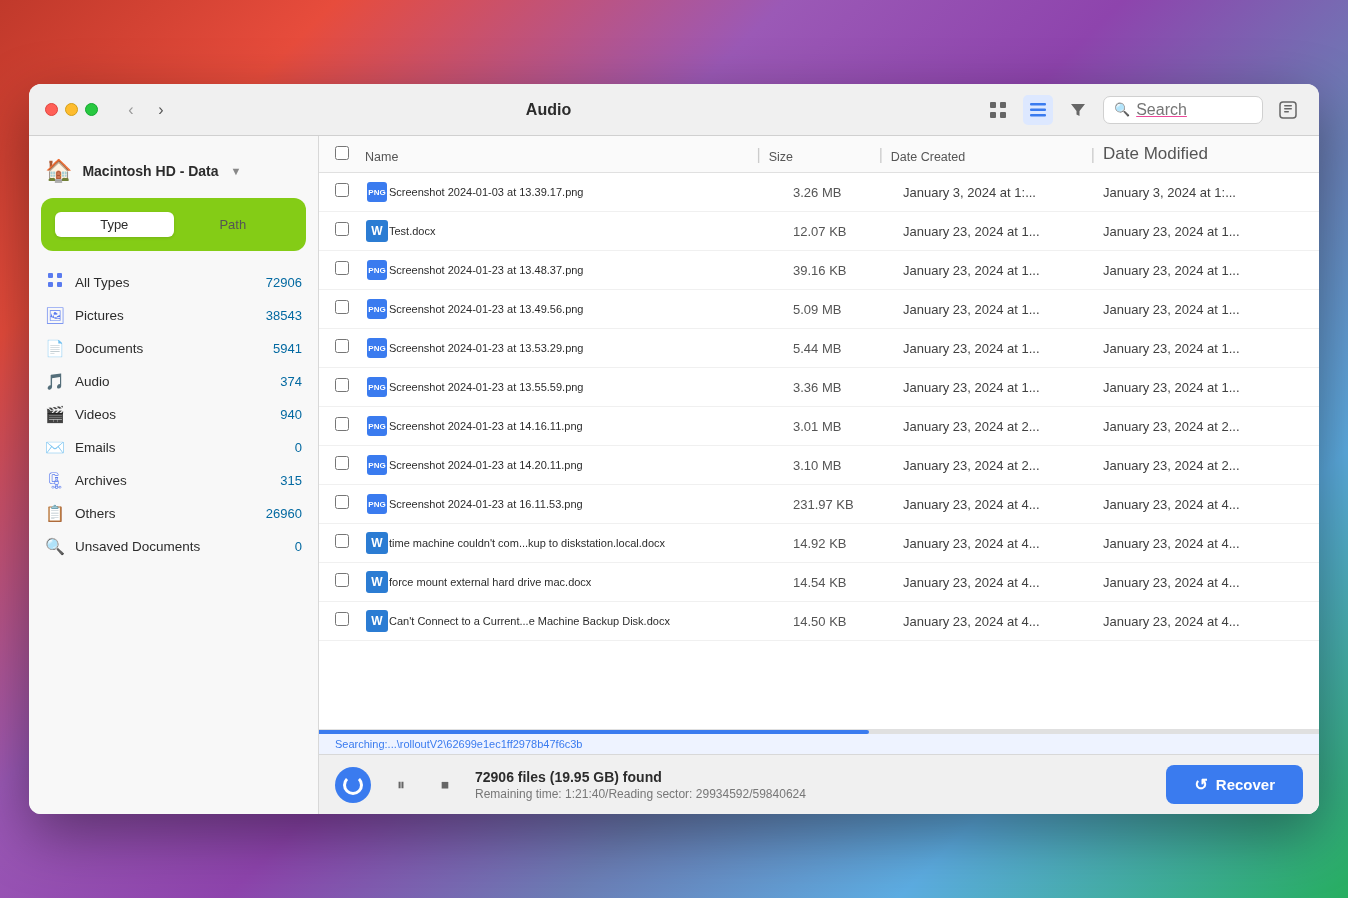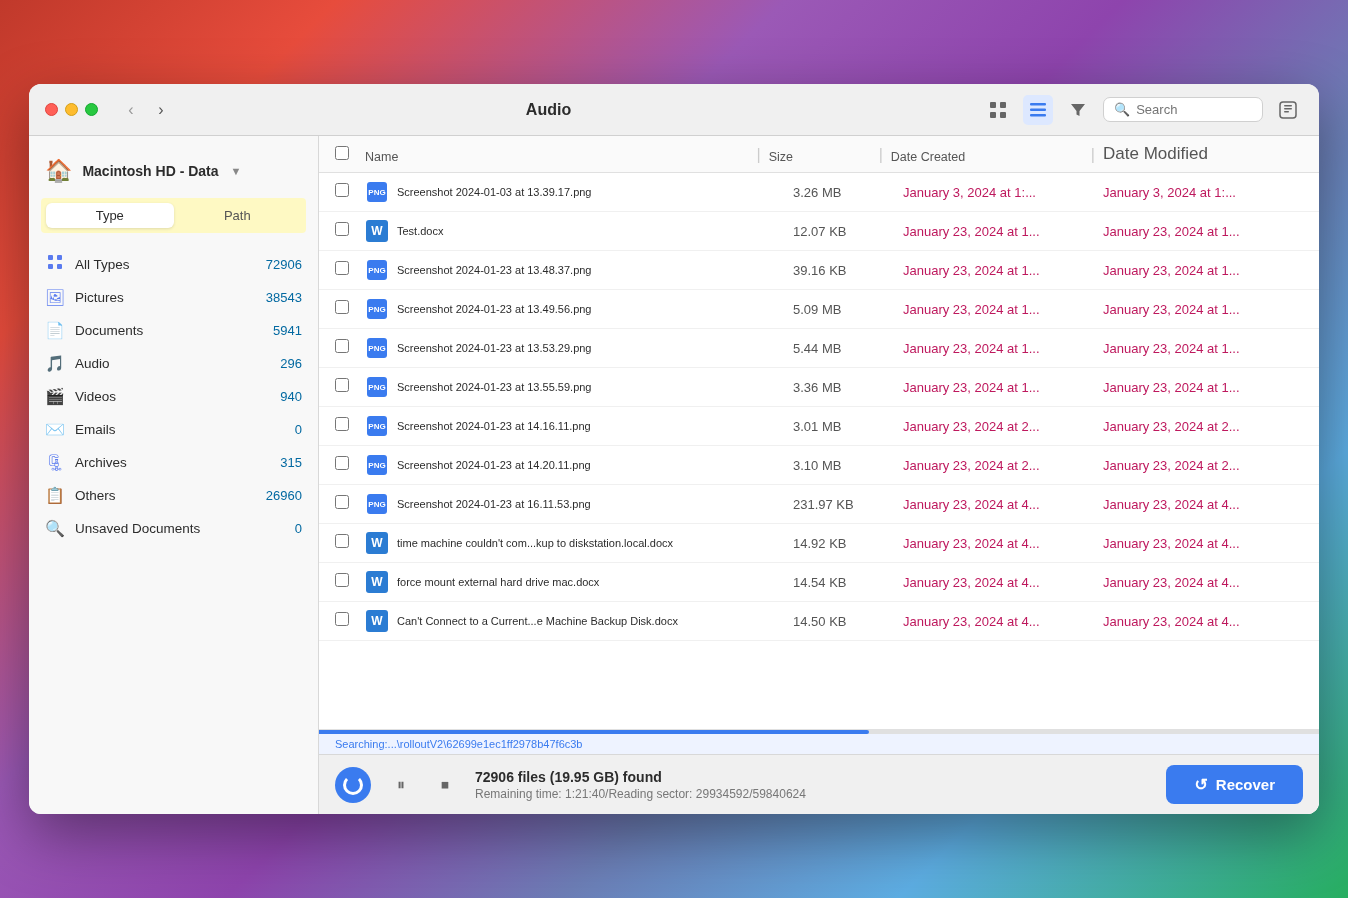--- a/index.html
+++ b/index.html
@@ -134,23 +134,24 @@
 
     .search-icon-inner {
       color: #999;
       font-size: 13px;
     }
 
     .search-input {
       border: none;
       background: none;
       outline: none;
-      font-size: 13px;
-      color: #a16207;
+      font-size: 16px;
+      color: #ec4899;
       width: 100%;
+      text-decoration: underline;
     }
 
     .info-btn {
       width: 30px;
       height: 30px;
       background: none;
       border: none;
       cursor: pointer;
       display: flex;
       align-items: center;
@@ -198,23 +199,23 @@
 
     .device-chevron {
       font-size: 11px;
       color: #888;
       margin-left: 2px;
     }
 
     .sidebar-tabs {
       display: flex;
       margin: 0 12px 14px;
-      background: #fef9c3;
-      border-radius: 4px;
-      padding: 5px;
+      background: #84cc16;
+      border-radius: 12px;
+      padding: 14px;
     }
 
     .sidebar-tab {
       flex: 1;
       text-align: center;
       padding: 5px 0;
       font-size: 13px;
       cursor: pointer;
       border-radius: 6px;
       color: #555;
@@ -341,21 +342,20 @@
     .file-checkbox input[type="checkbox"] {
       width: 14px;
       height: 14px;
       cursor: pointer;
     }
 
     .file-icon {
       width: 24px;
       height: 24px;
       flex-shrink: 0;
-      margin-right: 8px;
       display: flex;
       align-items: center;
       justify-content: center;
       font-size: 18px;
     }
 
     .file-name {
       flex: 1;
       font-size: 11px;
       color: #2c2c2c;
@@ -367,21 +367,21 @@
     .file-size {
       width: 110px;
       font-size: 13px;
       color: #555;
       flex-shrink: 0;
     }
 
     .file-date {
       width: 200px;
       font-size: 13px;
-      color: #be185d;
+      color: #404040;
       flex-shrink: 0;
       overflow: hidden;
       text-overflow: ellipsis;
       white-space: nowrap;
     }
 
     
     .progress-area {
       background: #f5f5f5;
       border-top: 1px solid #e0e0e0;
@@ -613,21 +613,21 @@
 
         <div class="sidebar-item">
           <span class="sidebar-item-icon">📄</span>
           <span class="sidebar-item-label">Documents</span>
           <span class="sidebar-item-count">5941</span>
         </div>
 
         <div class="sidebar-item">
           <span class="sidebar-item-icon">🎵</span>
           <span class="sidebar-item-label">Audio</span>
-          <span class="sidebar-item-count">296</span>
+          <span class="sidebar-item-count">374</span>
         </div>
 
         <div class="sidebar-item">
           <span class="sidebar-item-icon">🎬</span>
           <span class="sidebar-item-label">Videos</span>
           <span class="sidebar-item-count">940</span>
         </div>
 
         <div class="sidebar-item">
           <span class="sidebar-item-icon">✉️</span>

